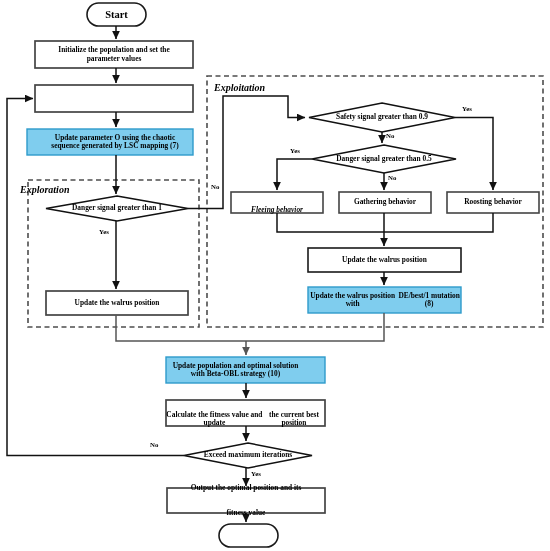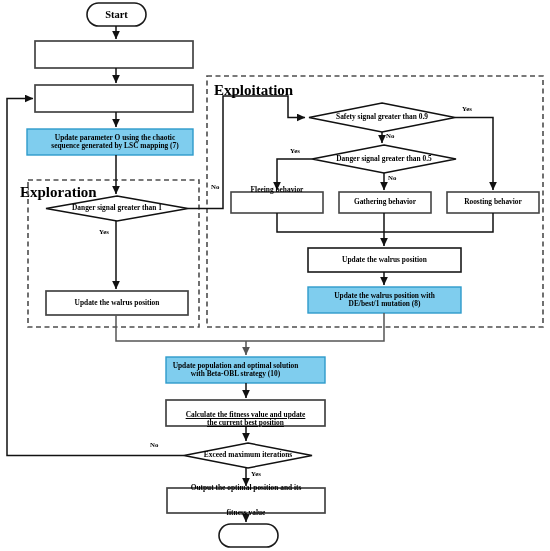--- a/index.html
+++ b/index.html
@@ -45,24 +45,25 @@
     color: #000000;
     font-size: 6.8px;
     font-family: "Liberation Serif", "DejaVu Serif", serif;
     white-space: nowrap;
     pointer-events: none;
   }
   .group-label {
     position: absolute;
     font-weight: bold;
     color: #000000;
-    font-size: 15px;
+    font-size: 10px;
     font-family: "Liberation Serif", "DejaVu Serif", serif;
     white-space: nowrap;
     pointer-events: none;
+    font-style: italic;
   }
 </style>
 </head>
 <body>
 
 <div id="canvas">
 
   <svg id="flow-svg" viewBox="0 0 550 551">
     <defs>
       <marker id="arrow" markerWidth="7" markerHeight="7" refX="5.4" refY="2.6" orient="auto" markerUnits="strokeWidth">
@@ -167,52 +168,56 @@
       <path d="M184,455.5 L7,455.5 L7,98.5 L33,98.5" marker-end="url(#arrow)"></path>
     </g>
   </svg>
 
   <div class="group-label" style="left:20px; top:184px;">Exploration</div>
   <div class="group-label" style="left:214px; top:82px;">Exploitation</div>
 
   <div class="node-text t-term" style="left:87px; top:3px; width:59px; height:23px;text-align:right;">Start</div>
   <div class="node-text t-term" style="left:219px; top:524px; width:59px; height:23px;margin-top:31px;">End</div>
 
+  <div class="node-text t-proc" style="left:35px; top:41px; width:158px; height:27px; flex-direction:column;">
+    <span>Initialize the population and set the</span>
+    <span>parameter values</span>
+  </div>
 
 
   <div class="node-text t-blue" style="left:27px; top:129px; width:176px; height:26px; flex-direction:column;">
     <span>Update parameter O using the chaotic</span>
     <span>sequence generated by LSC mapping  (7)</span>
   </div>
 
   <div class="node-text t-dec" style="left:46px; top:201px; width:142px; height:15px;">Danger signal greater than 1</div>
 
   <div class="node-text t-proc" style="left:46px; top:291px; width:142px; height:24px;">Update the walrus position</div>
 
   <div class="node-text t-dec" style="left:311px; top:110px; width:142px; height:15px;">Safety signal greater than 0.9</div>
 
   <div class="node-text t-dec" style="left:313px; top:152px; width:142px; height:15px;">Danger signal greater than 0.5</div>
 
-  <div class="node-text t-behav" style="left:231px; top:180px; width:92px; height:21px;">Fleeing behavior</div>
+  <div class="node-text t-behav" style="left:231px; top:200px; width:92px; height:21px;font-style:italic;">Fleeing behavior</div>
   <div class="node-text t-behav" style="left:339px; top:192px; width:92px; height:21px;">Gathering behavior</div>
   <div class="node-text t-behav" style="left:447px; top:192px; width:92px; height:21px;">Roosting behavior</div>
 
   <div class="node-text t-proc" style="left:308px; top:248px; width:153px; height:24px;">Update the walrus position</div>
 
-  <div class="node-text t-blue" style="left:308px; top:287px; width:153px; height:26px; flex-direction:column;">
+  <div class="node-text t-blue" style="left:308px; top:287px; width:153px; height:26px; flex-direction:row;">
     <span>Update the walrus position with</span>
     <span>DE/best/1 mutation  (8)</span>
   </div>
 
   <div class="node-text t-blue" style="left:166px; top:357px; width:139px; height:26px; flex-direction:column;">
     <span>Update population and optimal solution</span>
     <span>with Beta-OBL  strategy  (10)</span>
   </div>
 
-  <div class="node-text t-proc" style="left:166px; top:400px; width:159px; height:38px; flex-direction:column;text-decoration:underline;">
+  <div class="node-text t-proc" style="left:166px; top:400px; width:159px; height:38px; flex-direction:row;">
     <span>Calculate the fitness value and update</span>
     <span>the current best position</span>
   </div>
 
   <div class="node-text t-dec" style="left:184px; top:448px; width:128px; height:15px;">Exceed maximum iterations</div>
 
   <div class="node-text t-proc" style="left:167px; top:488px; width:158px; height:25px; flex-direction:column;gap:16px;">
     <span>Output the optimal position and its</span>
     <span>fitness value</span>
   </div>

